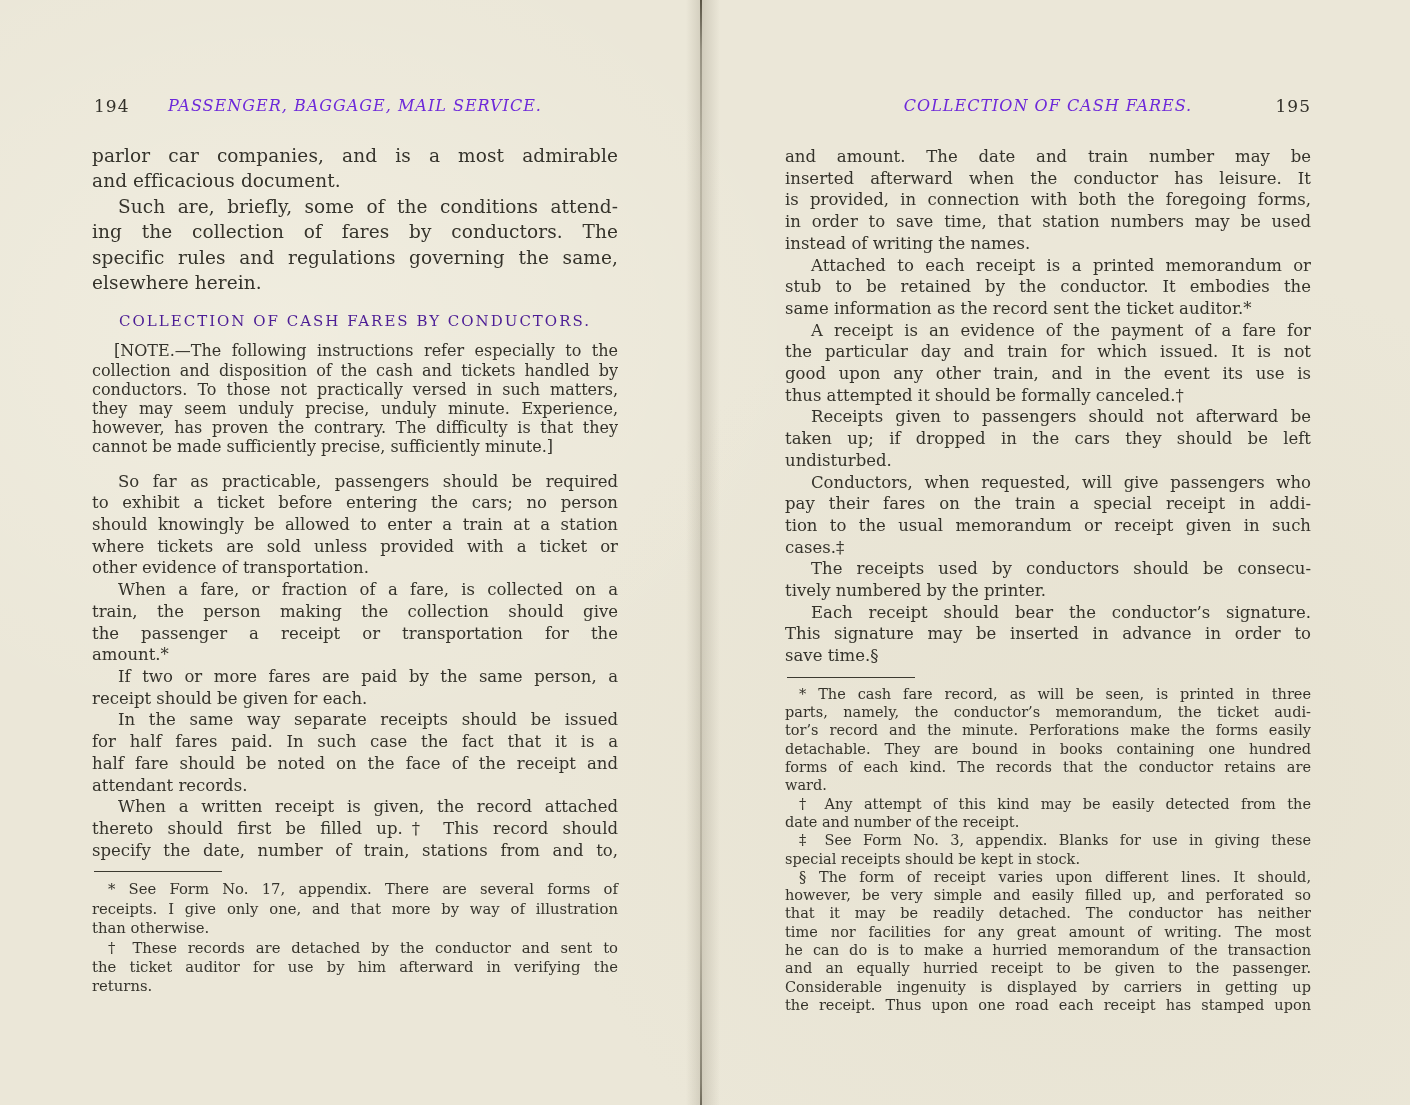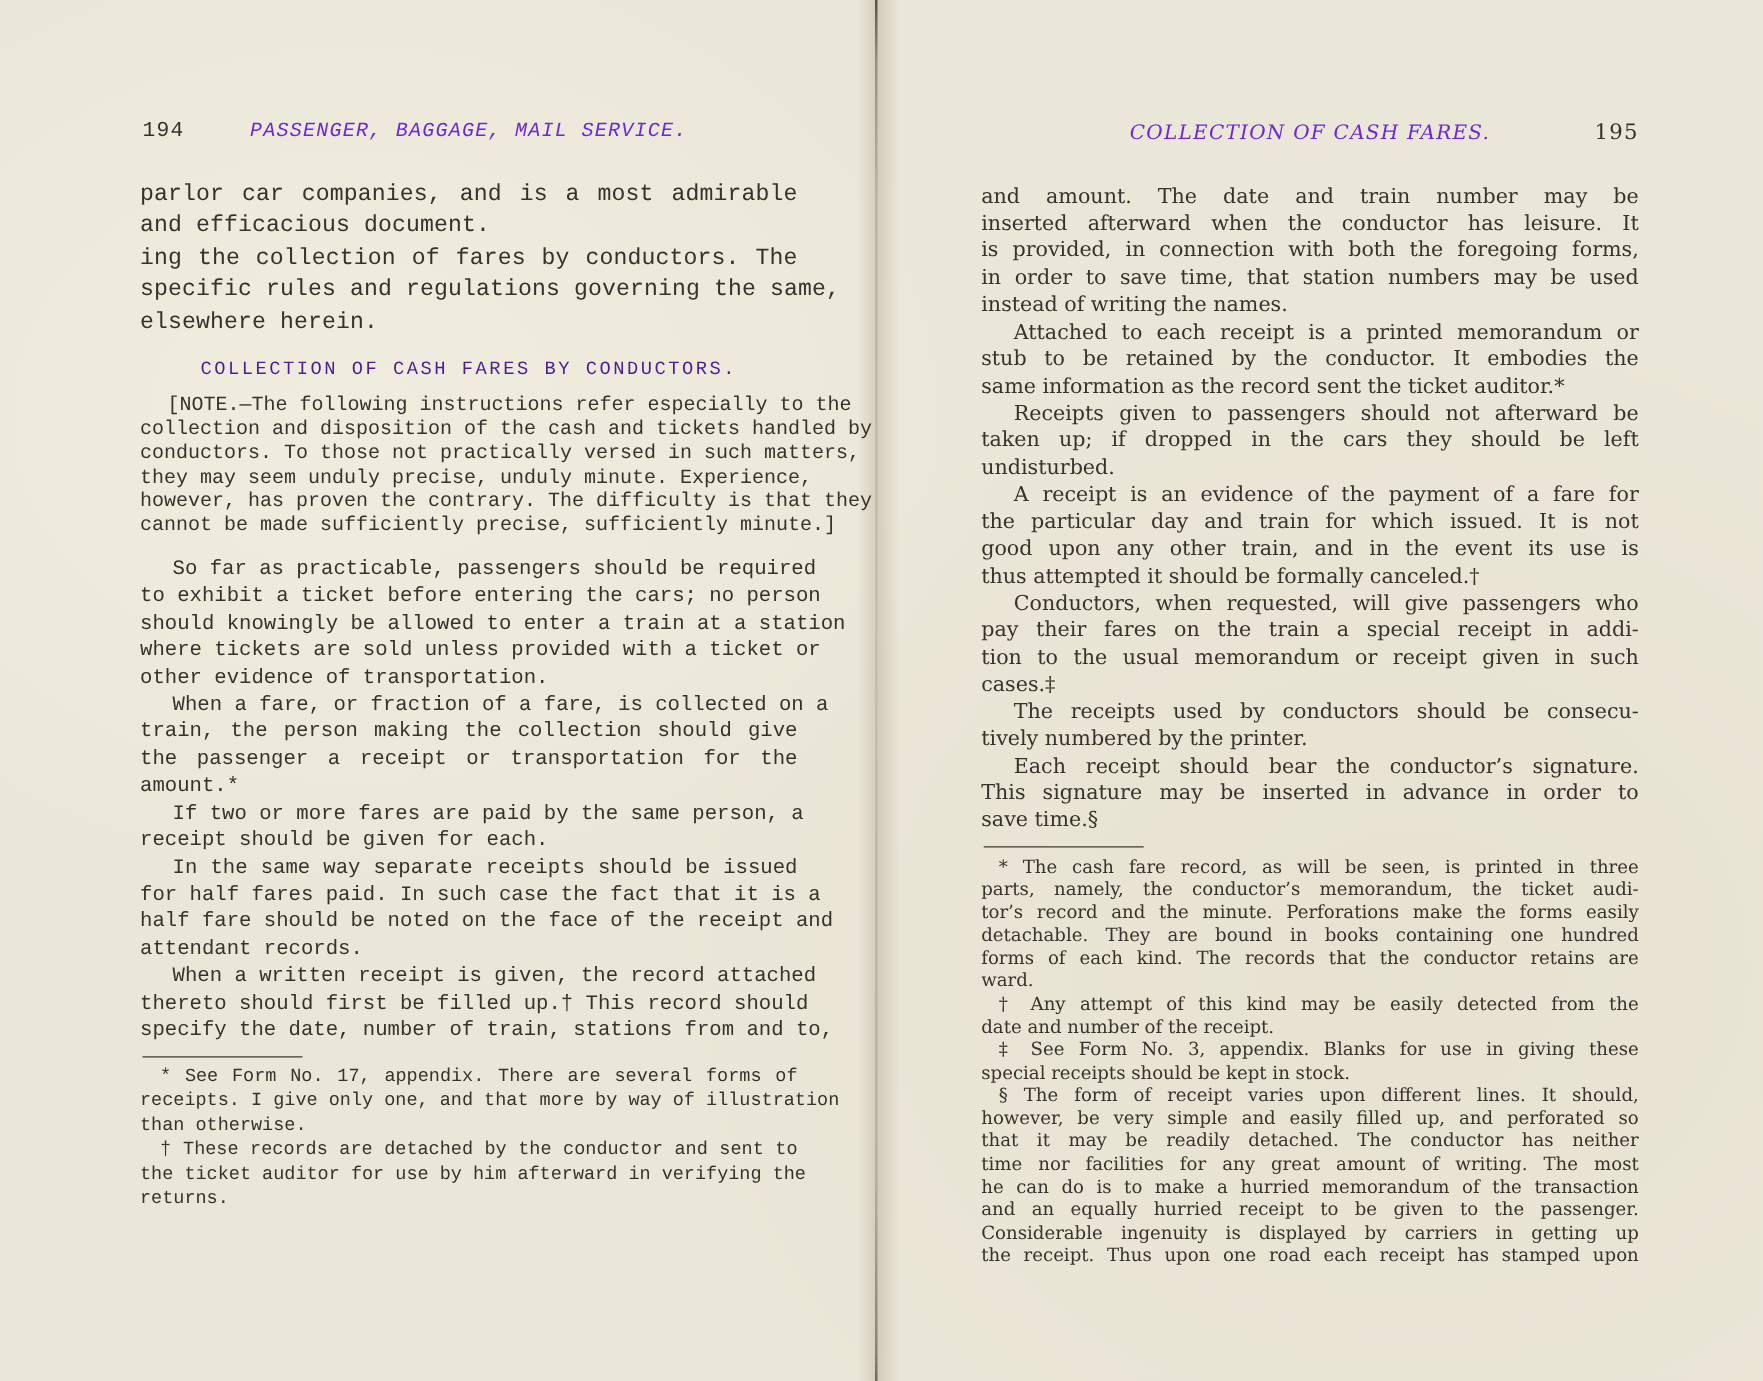--- a/index.html
+++ b/index.html
@@ -17,21 +17,21 @@
     background:linear-gradient(to right, rgba(110,102,82,0) 0%, rgba(104,96,76,0.20) 48%, rgba(110,102,82,0) 100%);
   }
   .gutter-line{
     position:absolute;left:700px;top:0;width:2px;height:1105px;
     background:linear-gradient(to bottom,
       rgba(58,53,38,0.80) 0px, rgba(58,53,38,0.40) 50px,
       rgba(92,85,66,0.22) 160px, rgba(92,85,66,0.13) 50%,
       rgba(80,73,55,0.22) 85%, rgba(58,53,38,0.50) 98%, rgba(58,53,38,0.65) 100%);
   }
   .page-col{position:absolute;top:96px;width:526px;}
-  .col-left{left:112px;font-family:Liberation Mono, monospace;}
+  .col-left{left:92px;}
   .col-right{left:785px;}
   .pagehead{position:relative;height:24px;}
   .pnum{position:absolute;top:0;font-size:17px;letter-spacing:1px;}
   .pnum-left{left:2px;}
   .pnum-right{right:0;}
   .running-head{
     text-align:center;font-style:italic;font-size:16px;letter-spacing:1px;
     color:#6d28d9;white-space:nowrap;
   }
   .line{
@@ -72,20 +72,21 @@
   <div class="pagehead">
     <span class="pnum pnum-left">194</span>
     <div class="running-head">PASSENGER, BAGGAGE, MAIL SERVICE.</div>
   </div>
   <section class="intro">
       <div class="para">
         <div class="line">parlor car companies, and is a most admirable</div>
         <div class="line last">and efficacious document.</div>
       </div>
       <div class="para">
+        <div class="line indent">Such are, briefly, some of the conditions attend-</div>
         <div class="line">ing the collection of fares by conductors. The</div>
         <div class="line">specific rules and regulations governing the same,</div>
         <div class="line last">elsewhere herein.</div>
       </div>
     </section>
   <h2 class="section-heading">COLLECTION OF CASH FARES BY CONDUCTORS.</h2>
   <section class="note">
       <div class="para">
         <div class="line indent">[NOTE.—The following instructions refer especially to the</div>
         <div class="line">collection and disposition of the cash and tickets handled by</div>
@@ -152,29 +153,29 @@
         <div class="line">is provided, in connection with both the foregoing forms,</div>
         <div class="line">in order to save time, that station numbers may be used</div>
         <div class="line last">instead of writing the names.</div>
       </div>
       <div class="para">
         <div class="line indent">Attached to each receipt is a printed memorandum or</div>
         <div class="line">stub to be retained by the conductor. It embodies the</div>
         <div class="line last">same information as the record sent the ticket auditor.*</div>
       </div>
       <div class="para">
-        <div class="line indent">Receipts given to passengers should not afterward be</div>
-        <div class="line">taken up; if dropped in the cars they should be left</div>
-        <div class="line last">undisturbed.</div>
-      </div>
-      <div class="para">
         <div class="line indent">A receipt is an evidence of the payment of a fare for</div>
         <div class="line">the particular day and train for which issued. It is not</div>
         <div class="line">good upon any other train, and in the event its use is</div>
         <div class="line last">thus attempted it should be formally canceled.†</div>
+      </div>
+      <div class="para">
+        <div class="line indent">Receipts given to passengers should not afterward be</div>
+        <div class="line">taken up; if dropped in the cars they should be left</div>
+        <div class="line last">undisturbed.</div>
       </div>
       <div class="para">
         <div class="line indent">Conductors, when requested, will give passengers who</div>
         <div class="line">pay their fares on the train a special receipt in addi-</div>
         <div class="line">tion to the usual memorandum or receipt given in such</div>
         <div class="line last">cases.‡</div>
       </div>
       <div class="para">
         <div class="line indent">The receipts used by conductors should be consecu-</div>
         <div class="line last">tively numbered by the printer.</div>

